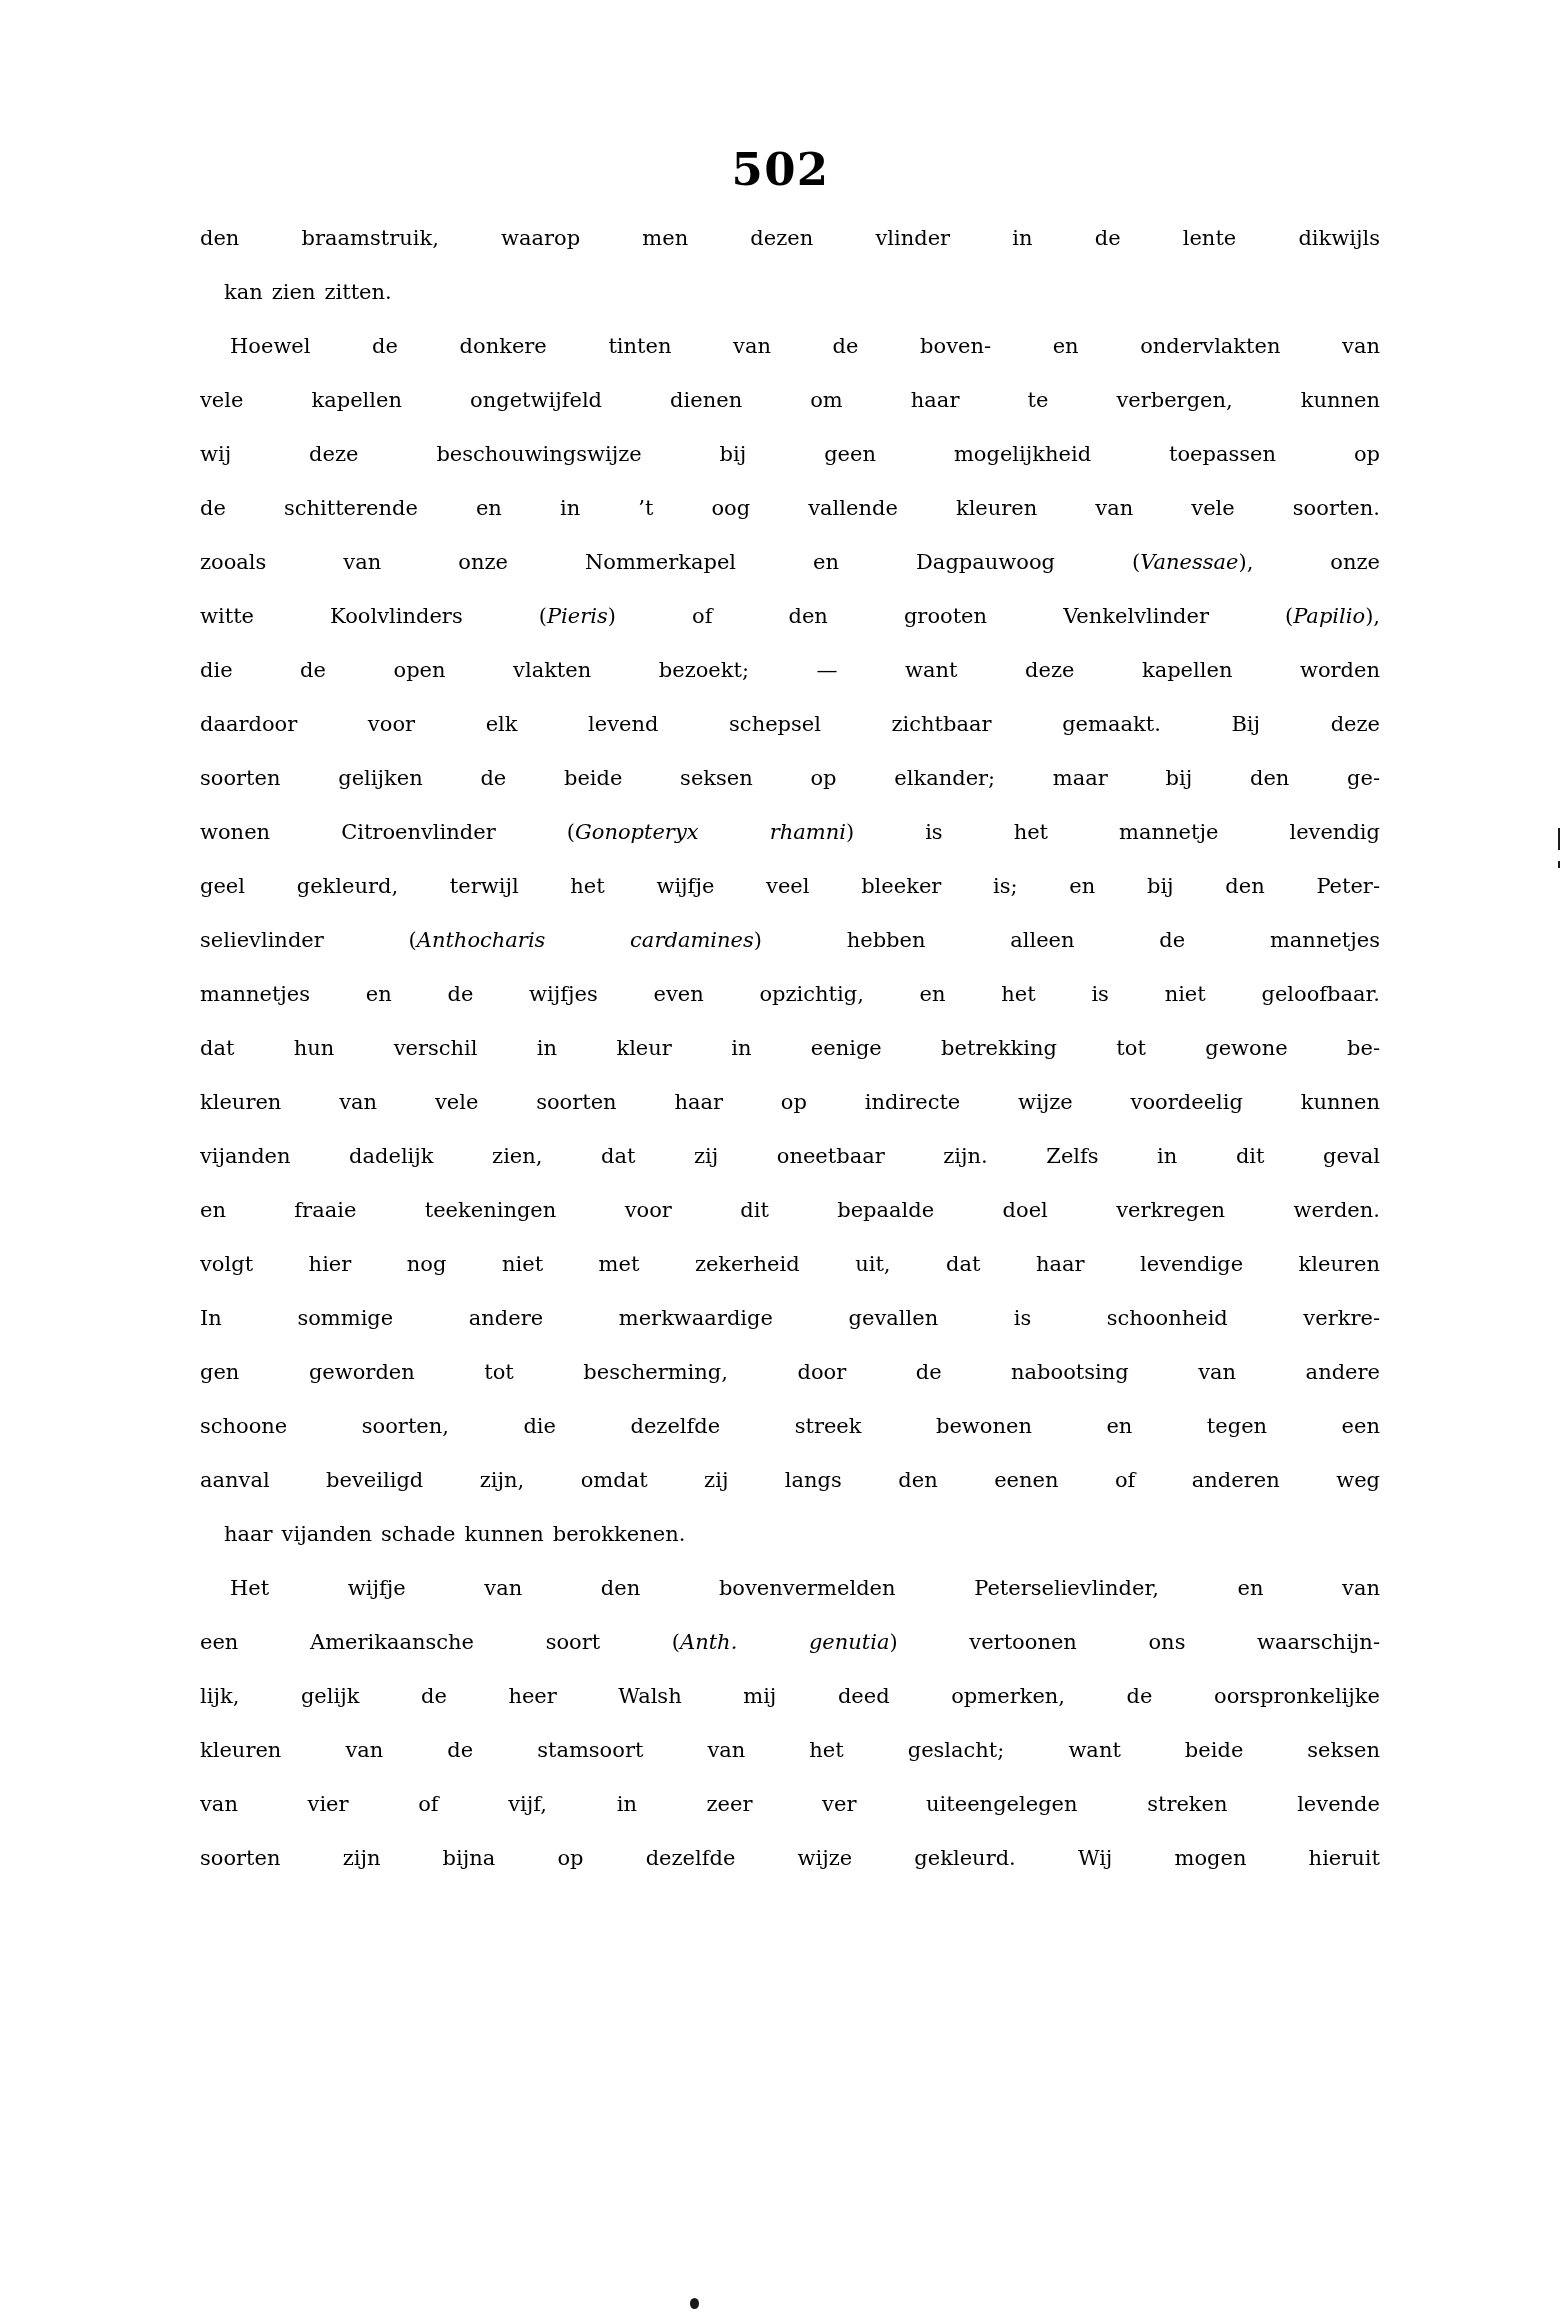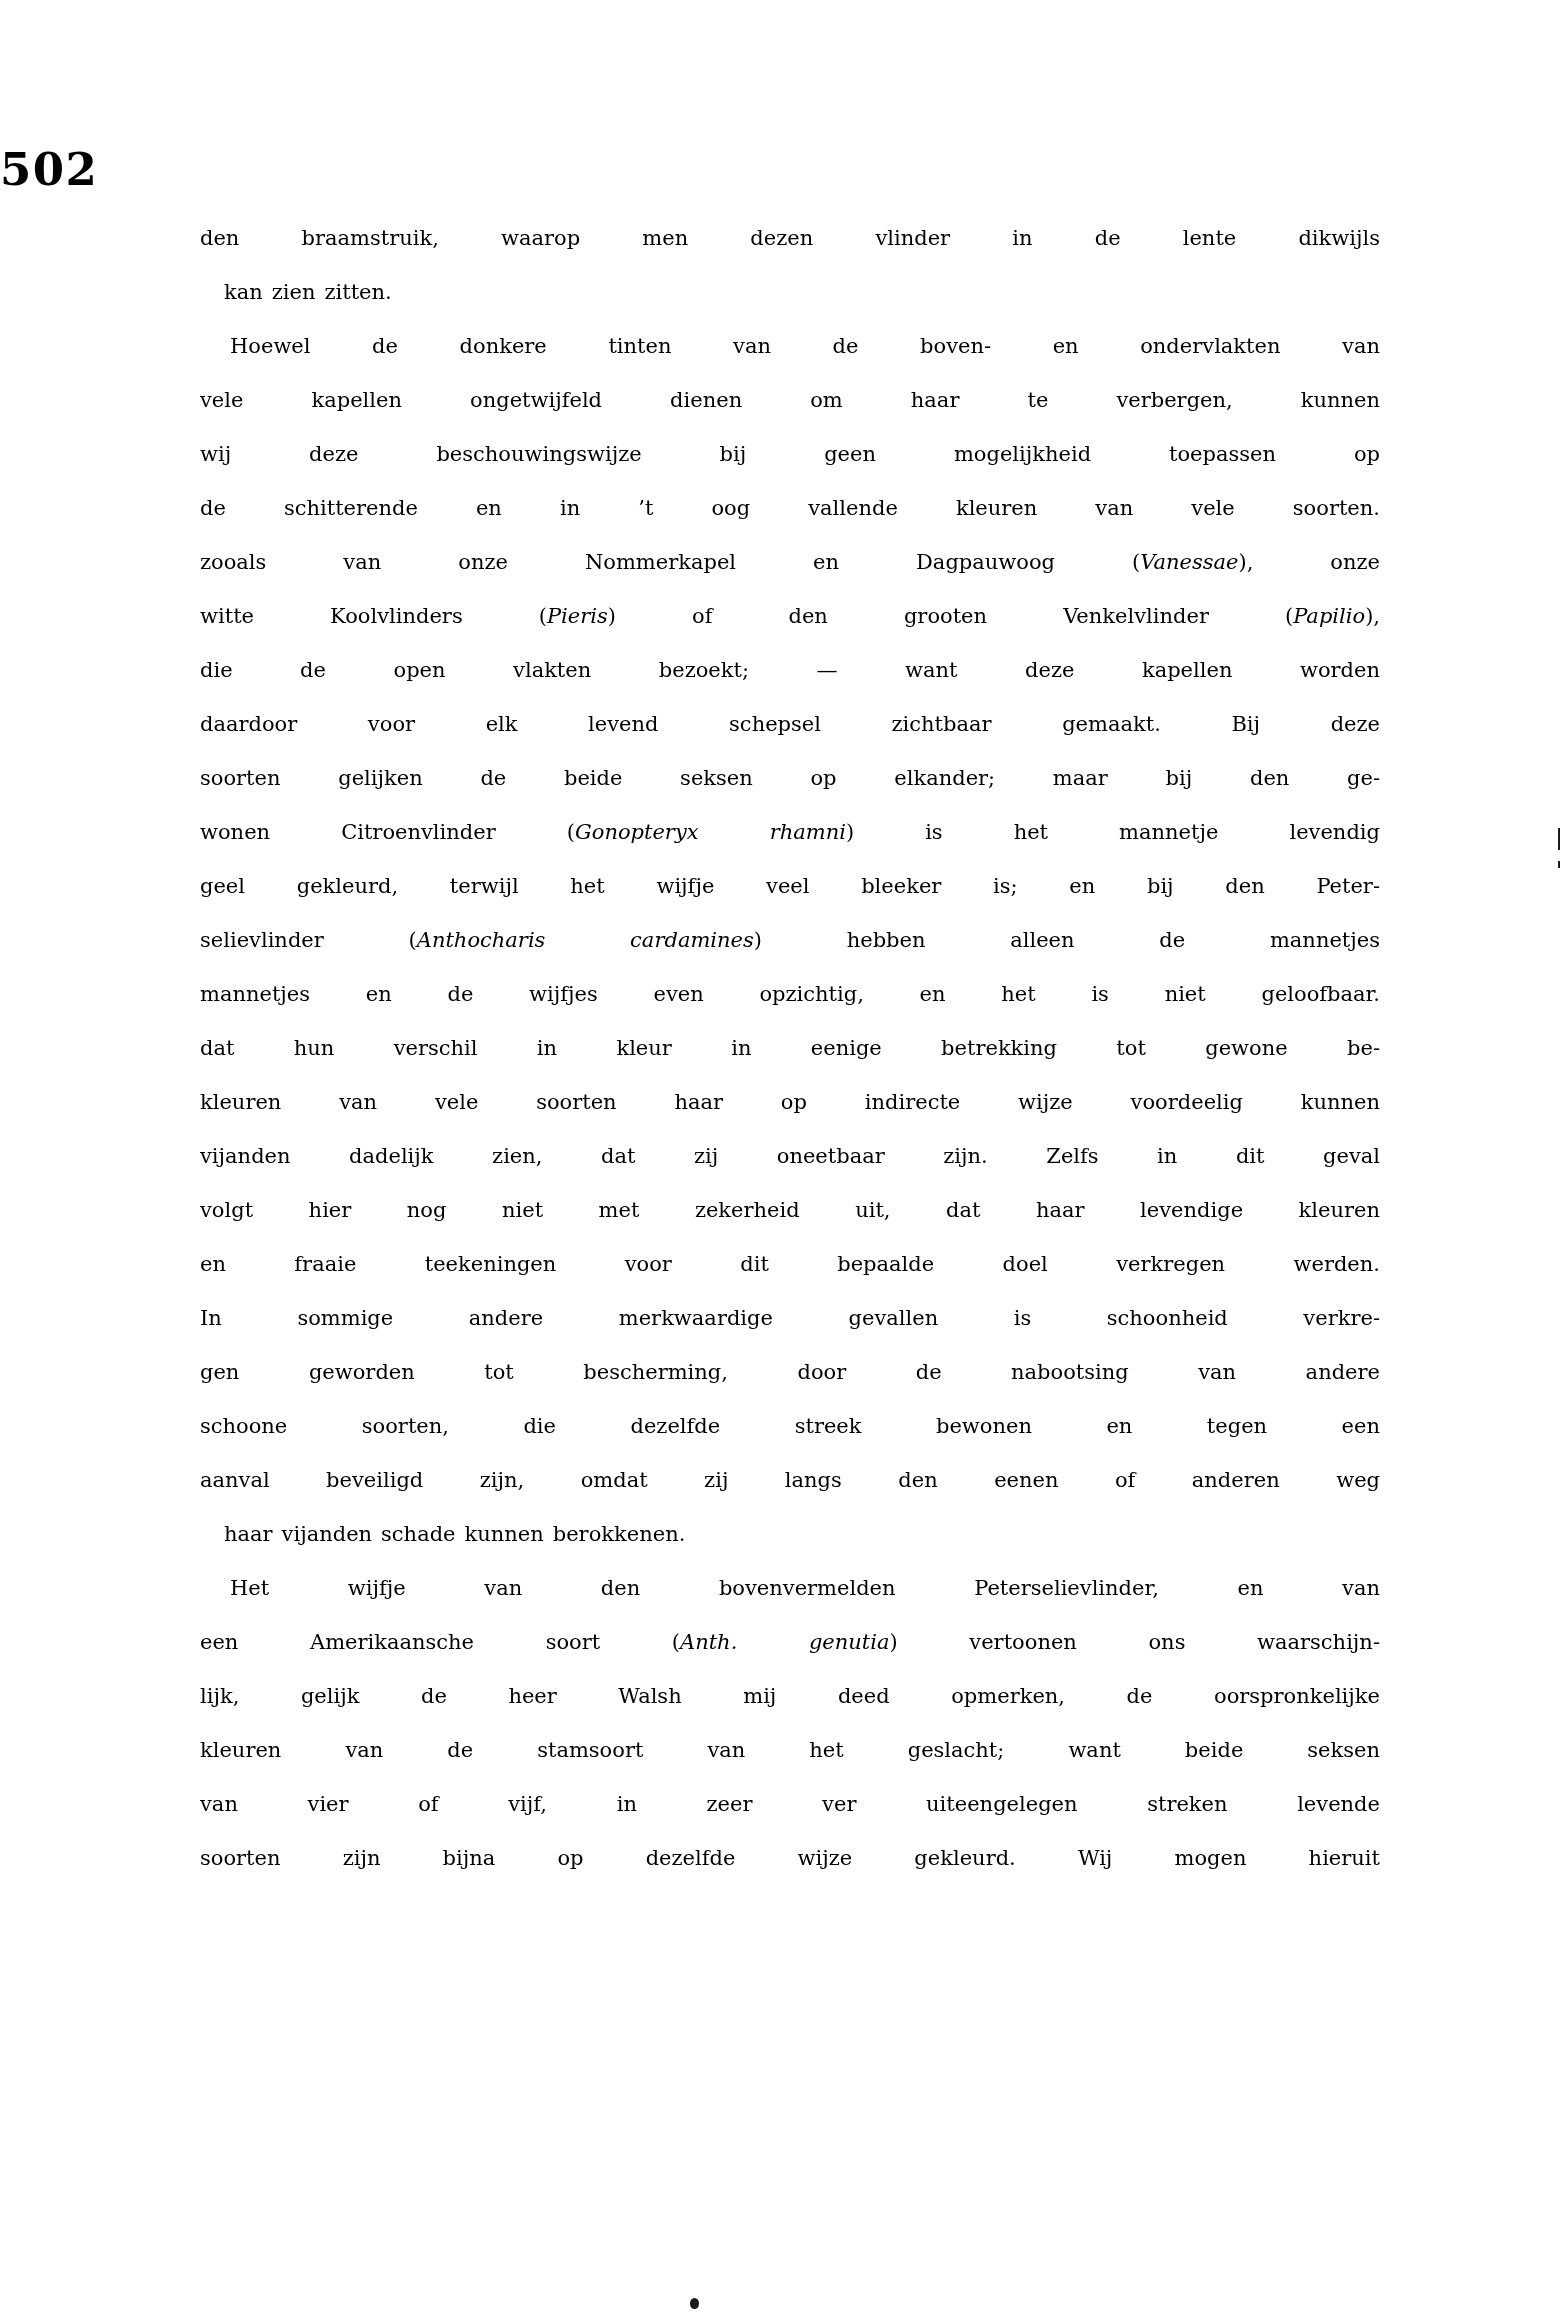--- a/index.html
+++ b/index.html
@@ -15,20 +15,21 @@
     background: #ffffff;
     color: #000000;
     font-family: "DejaVu Serif", serif;
     overflow: hidden;
   }
   .page-number {
     position: absolute;
     top: 147px;
     left: 0;
     width: 100%;
+    text-align: center;
     font-size: 45px;
     font-weight: 700;
     letter-spacing: 1.4px;
     line-height: 1;
   }
   .text-block {
     position: absolute;
     left: 200px;
     top: 211px;
     width: 1180px;
@@ -83,22 +84,22 @@
       <div class="line"><span>die de open vlakten bezoekt; — want deze kapellen worden</span></div>
       <div class="line"><span>daardoor voor elk levend schepsel zichtbaar gemaakt. Bij deze</span></div>
       <div class="line"><span>soorten gelijken de beide seksen op elkander; maar bij den ge-</span></div>
       <div class="line"><span>wonen Citroenvlinder (</span><span class="it">Gonopteryx rhamni</span><span>) is het mannetje levendig</span></div>
       <div class="line"><span>geel gekleurd, terwijl het wijfje veel bleeker is; en bij den Peter-</span></div>
       <div class="line"><span>selievlinder (</span><span class="it">Anthocharis cardamines</span><span>) hebben alleen de mannetjes</span></div>
       <div class="line"><span>mannetjes en de wijfjes even opzichtig, en het is niet geloofbaar.</span></div>
       <div class="line"><span>dat hun verschil in kleur in eenige betrekking tot gewone be-</span></div>
       <div class="line"><span>kleuren van vele soorten haar op indirecte wijze voordeelig kunnen</span></div>
       <div class="line"><span>vijanden dadelijk zien, dat zij oneetbaar zijn. Zelfs in dit geval</span></div>
+      <div class="line"><span>en fraaie teekeningen voor dit bepaalde doel verkregen werden.</span></div>
       <div class="line"><span>volgt hier nog niet met zekerheid uit, dat haar levendige kleuren</span></div>
-      <div class="line"><span>en fraaie teekeningen voor dit bepaalde doel verkregen werden.</span></div>
       <div class="line"><span>In sommige andere merkwaardige gevallen is schoonheid verkre-</span></div>
       <div class="line"><span>gen geworden tot bescherming, door de nabootsing van andere</span></div>
       <div class="line"><span>schoone soorten, die dezelfde streek bewonen en tegen een</span></div>
       <div class="line"><span>aanval beveiligd zijn, omdat zij langs den eenen of anderen weg</span></div>
       <div class="line end"><span>haar vijanden schade kunnen berokkenen.</span></div>
       <div class="line indent"><span>Het wijfje van den bovenvermelden Peterselievlinder, en van</span></div>
       <div class="line"><span>een Amerikaansche soort (</span><span class="it">Anth. genutia</span><span>) vertoonen ons waarschijn-</span></div>
       <div class="line"><span>lijk, gelijk de heer Walsh mij deed opmerken, de oorspronkelijke</span></div>
       <div class="line"><span>kleuren van de stamsoort van het geslacht; want beide seksen</span></div>
       <div class="line"><span>van vier of vijf, in zeer ver uiteengelegen streken levende</span></div>

